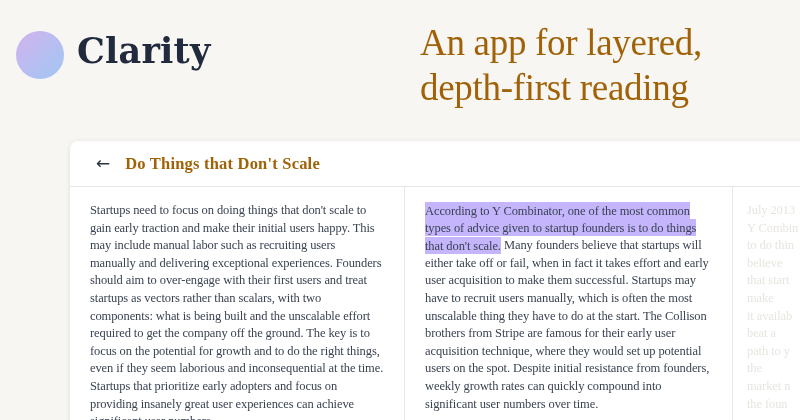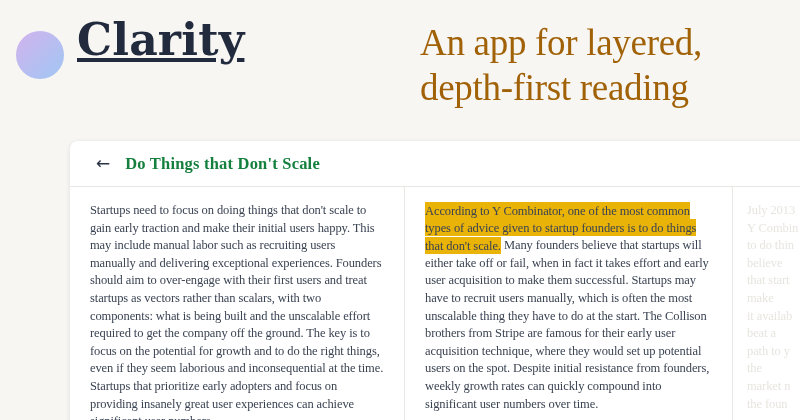--- a/index.html
+++ b/index.html
@@ -17,27 +17,26 @@
   
   .logo-circle {
     position: absolute;
     left: 16px; top: 31px;
     width: 48px; height: 48px;
     border-radius: 50%;
     background: linear-gradient(135deg, #cab6ee 15%, #a5c5f3 90%);
   }
   .brand-name {
     position: absolute;
-    left: 77px; top: 14px;
+    left: 77px; top: 30px;
     font-family: "DejaVu Serif", serif;
-    font-size: 44px;
+    font-size: 35px;
     font-weight: 700;
     color: #222b3d;
     letter-spacing: 0.2px;
-    text-decoration: underline;
   }
   .headline {
     position: absolute;
     left: 420px; top: 20px;
     width: 375px;
     font-family: "Liberation Serif", serif;
     font-size: 37px;
     line-height: 45px;
     color: #a16207;
     letter-spacing: -0.3px;
@@ -65,21 +64,21 @@
     font-family: "DejaVu Sans", sans-serif;
     font-size: 17px;
     color: #2a3342;
     margin-right: 15px;
     cursor: pointer;
     line-height: 1;
   }
   .reader-title {
     font-size: 16.5px;
     font-weight: 700;
-    color: #15803d;
+    color: #a16207;
     letter-spacing: 0.2px;
   }
 
   .reader-columns {
     display: flex;
     height: 249px;
   }
   .col {
     padding: 15px 20px 0 20px;
     font-size: 12.5px;
@@ -97,21 +96,21 @@
     overflow: hidden;
   }
   .col-source .ghost-line { white-space: nowrap; }
 
   .link-underlined {
     text-decoration-thickness: 1px;
     text-underline-offset: 2.5px;
     cursor: pointer;
   }
   .highlighted {
-    background: #eab308;
+    background: #c4b5fd;
     color: inherit;
     padding: 1.5px 0;
     cursor: pointer;
     -webkit-box-decoration-break: clone;
     box-decoration-break: clone;
   }
 </style>
 </head>
 <body>
 

